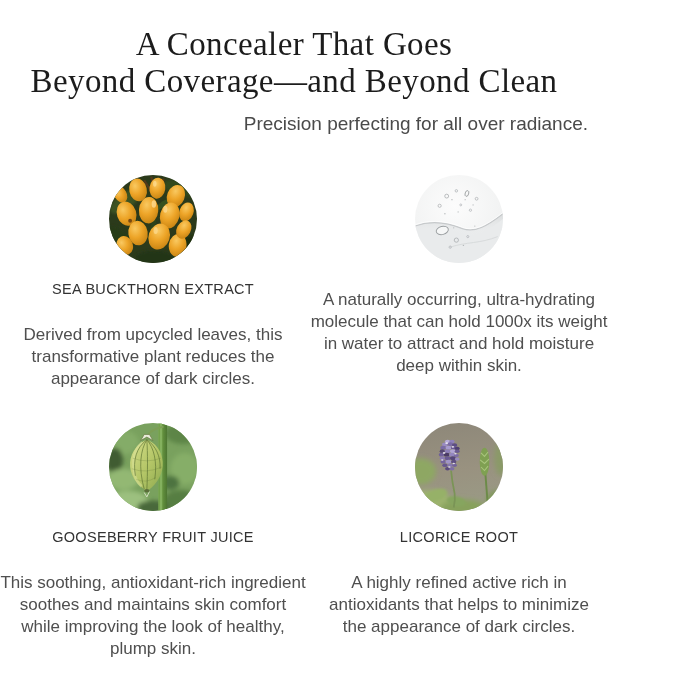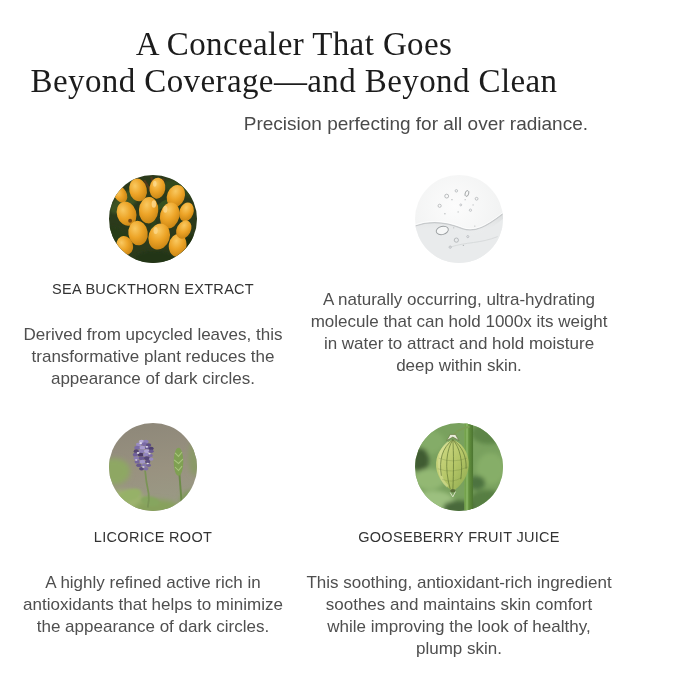--- a/index.html
+++ b/index.html
@@ -180,20 +180,79 @@
       <p class="ing-desc">A naturally occurring, ultra-hydrating
 molecule that can hold 1000x its weight
 in water to attract and hold moisture
 deep within skin.</p>
     </section>
 
     <section class="cell">
       <div class="photo">
         <svg viewBox="0 0 100 100">
           <defs>
+            <linearGradient id="gbHusk" x1="0" y1="0" x2="1" y2="1">
+              <stop offset="0%" stop-color="#d6de8a"></stop>
+              <stop offset="55%" stop-color="#b3c566"></stop>
+              <stop offset="100%" stop-color="#8ca84e"></stop>
+            </linearGradient>
+            <linearGradient id="gbStem" x1="0" y1="0" x2="1" y2="0">
+              <stop offset="0%" stop-color="#7aa851"></stop>
+              <stop offset="50%" stop-color="#63913e"></stop>
+              <stop offset="100%" stop-color="#4c7531"></stop>
+            </linearGradient>
+            <filter id="gbBlur">
+                <feGaussianBlur stdDeviation="2.5"></feGaussianBlur>
+              </filter>
+          </defs>
+          <rect width="100" height="100" fill="#79a15e"></rect>
+          <g filter="url(#gbBlur)">
+            <ellipse cx="14" cy="22" rx="20" ry="14" fill="#84ac67"></ellipse>
+            <ellipse cx="84" cy="12" rx="20" ry="12" fill="#5d8547"></ellipse>
+            <ellipse cx="6" cy="42" rx="10" ry="14" fill="#3f5c33"></ellipse>
+            <ellipse cx="16" cy="64" rx="18" ry="12" fill="#93b873"></ellipse>
+            <ellipse cx="22" cy="89" rx="22" ry="12" fill="#9cc07f"></ellipse>
+            <ellipse cx="86" cy="52" rx="16" ry="18" fill="#86ae68"></ellipse>
+            <ellipse cx="82" cy="88" rx="20" ry="12" fill="#567e42"></ellipse>
+            <ellipse cx="50" cy="96" rx="18" ry="8" fill="#48693a"></ellipse>
+            <ellipse cx="70" cy="68" rx="10" ry="8" fill="#4e7340"></ellipse>
+          </g>
+          <rect x="56" y="-2" width="10" height="104" rx="4" fill="url(#gbStem)"></rect>
+          <rect x="58" y="-2" width="2.5" height="104" fill="#8fba69" opacity="0.7"></rect>
+          <path d="M43,16 C45,10 52,6 62,4" stroke="#7d9e55" stroke-width="2" fill="none"></path>
+          <path d="M43,19 C34,22 25,32 24,45 C23,58 31,70 41,76 C42,77.5 44,77.5 45,76 C55,69 62,57 61,44 C60,31 52,22 43,19 Z" fill="url(#gbHusk)"></path>
+          <path d="M38,22 C30,28 27,40 28,52 C28,60 32,68 37,72" stroke="#e0e6a4" stroke-width="3" opacity="0.45" fill="none"></path>
+          <g stroke="#5c7434" stroke-width="0.9" opacity="0.85" fill="none">
+            <path d="M43,19 C36,30 33,50 40,75"></path>
+            <path d="M43,19 C31,28 27,42 30,60"></path>
+            <path d="M43,19 C44,34 44,56 43,76"></path>
+            <path d="M43,19 C51,28 55,44 52,64"></path>
+            <path d="M43,19 C53,26 59,38 58,52"></path>
+          </g>
+          <g stroke="#5c7434" stroke-width="0.5" opacity="0.5" fill="none">
+            <path d="M27,40 Q43,46 59,40"></path>
+            <path d="M26,52 Q42,58 60,50"></path>
+            <path d="M31,64 Q42,69 53,62"></path>
+          </g>
+          <path d="M36,20 L43,16 L50,20 L46,13 L40,13 Z" fill="#e8ecd9" stroke="#6b7b45" stroke-width="0.8"></path>
+          <ellipse cx="43" cy="77" rx="3" ry="2" fill="#5a6e3a"></ellipse>
+          <path d="M40,79 L43,84 L46,78" stroke="#dfe5cc" stroke-width="1" fill="none"></path>
+        </svg>
+      </div>
+      <h2 class="ing-name">GOOSEBERRY FRUIT JUICE</h2>
+      <p class="ing-desc">This soothing, antioxidant-rich ingredient
+soothes and maintains skin comfort
+while improving the look of healthy,
+plump skin.</p>
+    </section>
+
+    <section class="cell">
+      <div class="photo">
+        <svg viewBox="0 0 100 100">
+          <defs>
             <linearGradient id="licBg" x1="0" y1="0" x2="0.15" y2="1">
               <stop offset="0%" stop-color="#8d8779"></stop>
               <stop offset="60%" stop-color="#999280"></stop>
               <stop offset="100%" stop-color="#9a9a85"></stop>
             </linearGradient>
             <filter id="licBlur">
                 <feGaussianBlur stdDeviation="3"></feGaussianBlur>
               </filter>
             <filter id="licBlur2">
                 <feGaussianBlur stdDeviation="1.2"></feGaussianBlur>
@@ -254,73 +313,14 @@
             <ellipse cx="39" cy="50" rx="1.4" ry="0.9"></ellipse>
           </g>
         </svg>
       </div>
       <h2 class="ing-name">LICORICE ROOT</h2>
       <p class="ing-desc">A highly refined active rich in
 antioxidants that helps to minimize
 the appearance of dark circles.</p>
     </section>
 
-    <section class="cell">
-      <div class="photo">
-        <svg viewBox="0 0 100 100">
-          <defs>
-            <linearGradient id="gbHusk" x1="0" y1="0" x2="1" y2="1">
-              <stop offset="0%" stop-color="#d6de8a"></stop>
-              <stop offset="55%" stop-color="#b3c566"></stop>
-              <stop offset="100%" stop-color="#8ca84e"></stop>
-            </linearGradient>
-            <linearGradient id="gbStem" x1="0" y1="0" x2="1" y2="0">
-              <stop offset="0%" stop-color="#7aa851"></stop>
-              <stop offset="50%" stop-color="#63913e"></stop>
-              <stop offset="100%" stop-color="#4c7531"></stop>
-            </linearGradient>
-            <filter id="gbBlur">
-                <feGaussianBlur stdDeviation="2.5"></feGaussianBlur>
-              </filter>
-          </defs>
-          <rect width="100" height="100" fill="#79a15e"></rect>
-          <g filter="url(#gbBlur)">
-            <ellipse cx="14" cy="22" rx="20" ry="14" fill="#84ac67"></ellipse>
-            <ellipse cx="84" cy="12" rx="20" ry="12" fill="#5d8547"></ellipse>
-            <ellipse cx="6" cy="42" rx="10" ry="14" fill="#3f5c33"></ellipse>
-            <ellipse cx="16" cy="64" rx="18" ry="12" fill="#93b873"></ellipse>
-            <ellipse cx="22" cy="89" rx="22" ry="12" fill="#9cc07f"></ellipse>
-            <ellipse cx="86" cy="52" rx="16" ry="18" fill="#86ae68"></ellipse>
-            <ellipse cx="82" cy="88" rx="20" ry="12" fill="#567e42"></ellipse>
-            <ellipse cx="50" cy="96" rx="18" ry="8" fill="#48693a"></ellipse>
-            <ellipse cx="70" cy="68" rx="10" ry="8" fill="#4e7340"></ellipse>
-          </g>
-          <rect x="56" y="-2" width="10" height="104" rx="4" fill="url(#gbStem)"></rect>
-          <rect x="58" y="-2" width="2.5" height="104" fill="#8fba69" opacity="0.7"></rect>
-          <path d="M43,16 C45,10 52,6 62,4" stroke="#7d9e55" stroke-width="2" fill="none"></path>
-          <path d="M43,19 C34,22 25,32 24,45 C23,58 31,70 41,76 C42,77.5 44,77.5 45,76 C55,69 62,57 61,44 C60,31 52,22 43,19 Z" fill="url(#gbHusk)"></path>
-          <path d="M38,22 C30,28 27,40 28,52 C28,60 32,68 37,72" stroke="#e0e6a4" stroke-width="3" opacity="0.45" fill="none"></path>
-          <g stroke="#5c7434" stroke-width="0.9" opacity="0.85" fill="none">
-            <path d="M43,19 C36,30 33,50 40,75"></path>
-            <path d="M43,19 C31,28 27,42 30,60"></path>
-            <path d="M43,19 C44,34 44,56 43,76"></path>
-            <path d="M43,19 C51,28 55,44 52,64"></path>
-            <path d="M43,19 C53,26 59,38 58,52"></path>
-          </g>
-          <g stroke="#5c7434" stroke-width="0.5" opacity="0.5" fill="none">
-            <path d="M27,40 Q43,46 59,40"></path>
-            <path d="M26,52 Q42,58 60,50"></path>
-            <path d="M31,64 Q42,69 53,62"></path>
-          </g>
-          <path d="M36,20 L43,16 L50,20 L46,13 L40,13 Z" fill="#e8ecd9" stroke="#6b7b45" stroke-width="0.8"></path>
-          <ellipse cx="43" cy="77" rx="3" ry="2" fill="#5a6e3a"></ellipse>
-          <path d="M40,79 L43,84 L46,78" stroke="#dfe5cc" stroke-width="1" fill="none"></path>
-        </svg>
-      </div>
-      <h2 class="ing-name">GOOSEBERRY FRUIT JUICE</h2>
-      <p class="ing-desc">This soothing, antioxidant-rich ingredient
-soothes and maintains skin comfort
-while improving the look of healthy,
-plump skin.</p>
-    </section>
-
   </div>
 </div>
 
 </body></html>

